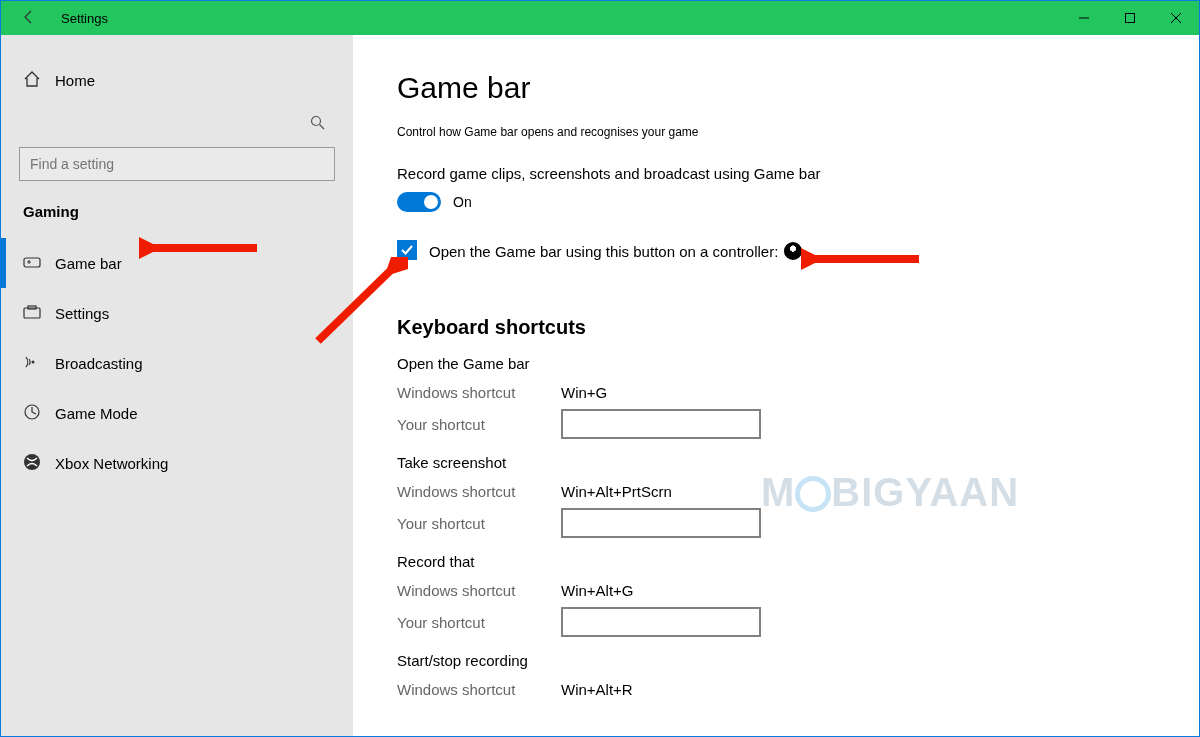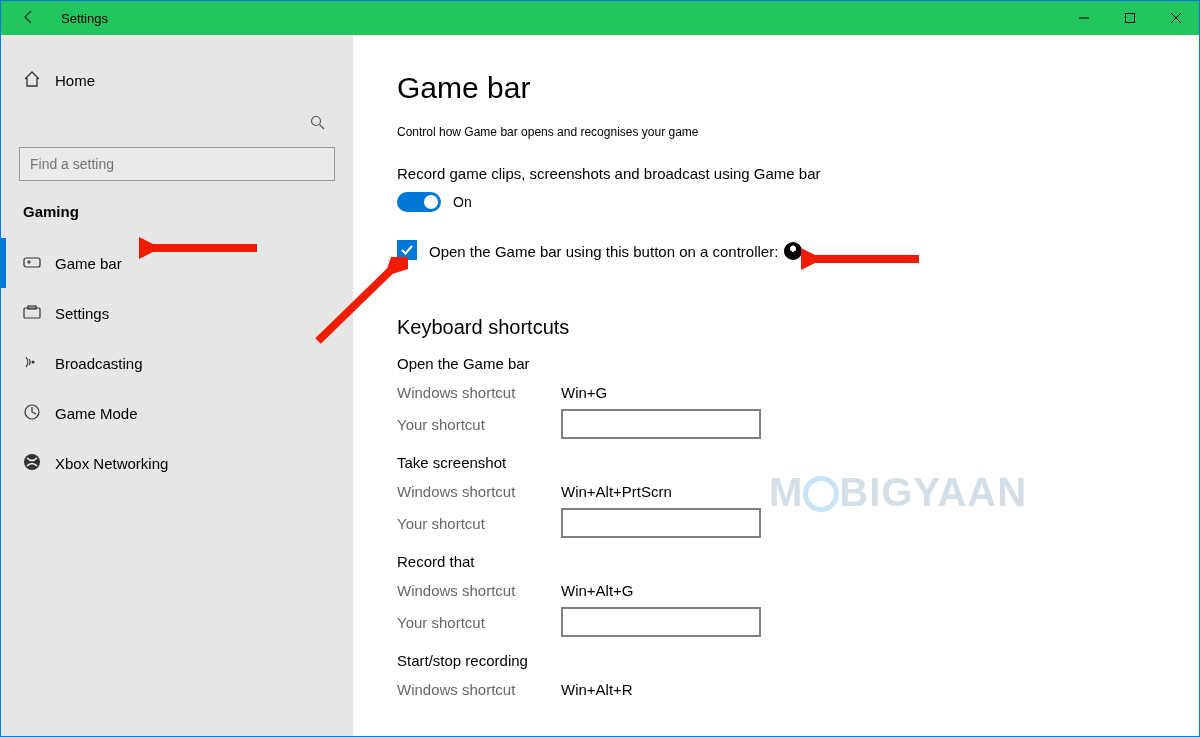--- a/index.html
+++ b/index.html
@@ -178,21 +178,21 @@
     position: relative;
   }
   .xbox-ico::after{
     content:"";
     position:absolute;
     top:3px;left:3px;right:3px;bottom:3px;
     background: radial-gradient(circle at 50% 30%, #fff 0 30%, transparent 31%);
   }
   .section-head {
     font-size: 20px;
-    font-weight: 400;
+    font-weight: 700;
     margin-bottom: 16px;
   }
   .sc-group { margin-bottom: 14px; }
   .sc-group .label {
     font-size: 15px;
     margin-bottom: 4px;
   }
   .sc-line {
     display: flex;
     align-items: center;
@@ -210,21 +210,21 @@
     width: 200px;
     height: 30px;
     border: 2px solid #808080;
     background: #fff;
   }
   
   .arrow { position: absolute; }
   .arrow svg { display: block; }
   .watermark {
     position: absolute;
-    left: 396px;
+    left: 388px;
     top: 435px;
     font-size: 40px;
     font-weight: 700;
     color: #8faabf;
     opacity: 0.38;
     letter-spacing: 1px;
     pointer-events:none;
   }
   .watermark .o {
     display:inline-block;

